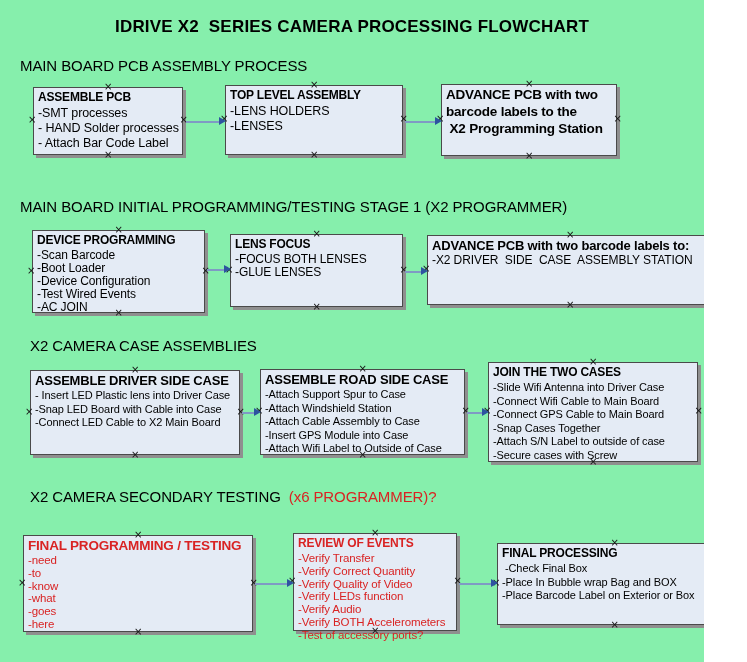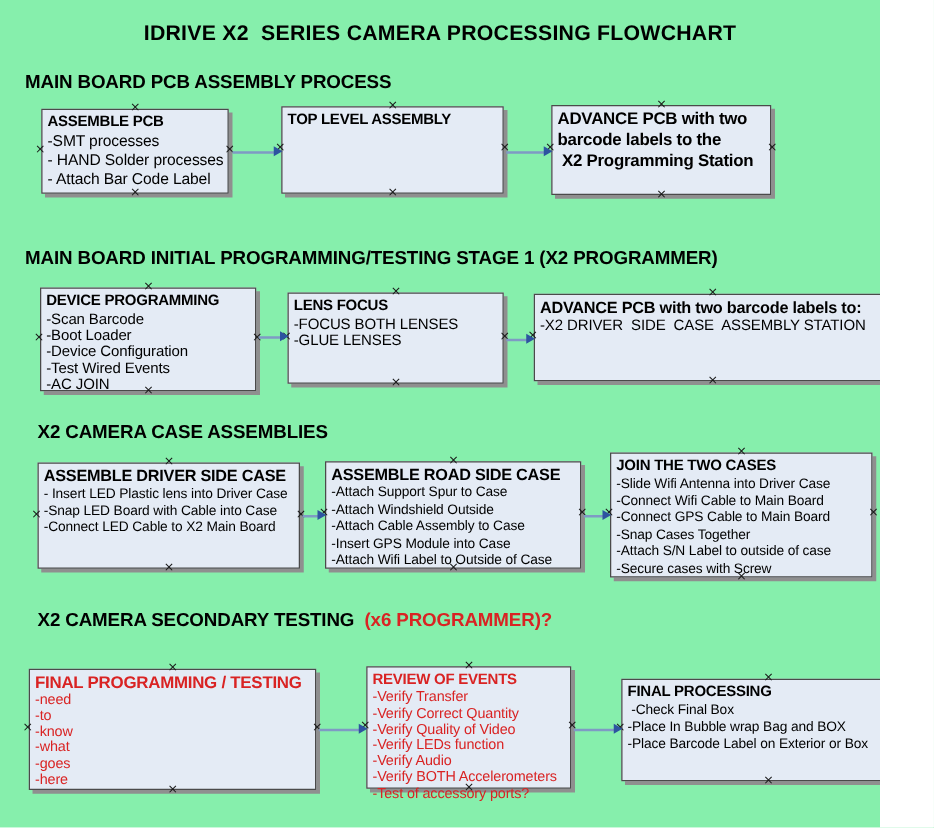--- a/index.html
+++ b/index.html
@@ -5,21 +5,21 @@
   html,body{margin:0;padding:0;background:#fff;}
   .canvas{
     position:relative;width:704px;height:662px;background:#86efac;
     font-family:"Liberation Sans",sans-serif;color:#000;overflow:hidden;
   }
   .page-title{
     position:absolute;top:17px;left:0;width:100%;text-align:center;
     font-size:17px;font-weight:bold;letter-spacing:.2px;white-space:pre-wrap;
   }
   .section-heading{
-    position:absolute;font-size:15px;font-weight:bold;white-space:pre-wrap;letter-spacing:-0.1px;
+    position:absolute;font-size:15px;font-weight:normal;white-space:pre-wrap;letter-spacing:-0.1px;
   }
   .h1{left:20px;top:57px;}
   .h2{left:20px;top:198px;}
   .h3{left:30px;top:337px;}
   .h4{left:30px;top:488px;}
   .red-text{color:#d92323;text-align:right;}
   .node{
     position:absolute;background:#e4ebf5;border:1.5px solid #4a4a4a;
     box-shadow:3px 3px 0 #8f8f8f;box-sizing:border-box;padding:1px 4px;
   }
@@ -67,20 +67,24 @@
         <li class="node-item">- HAND Solder processes</li>
         <li class="node-item">- Attach Bar Code Label</li>
       </ul>
   <span class="xmark xmark-top">×</span>
       <span class="xmark xmark-right">×</span>
       <span class="xmark xmark-bottom">×</span>
       <span class="xmark xmark-left">×</span>
     </div>
   <div class="node it-md" style="left:225px;top:85px;width:178px;height:70px">
     <div class="node-title">TOP LEVEL ASSEMBLY</div>
+    <ul>
+        <li class="node-item">-LENS HOLDERS</li>
+        <li class="node-item">-LENSES</li>
+      </ul>
   <span class="xmark xmark-top">×</span>
       <span class="xmark xmark-right">×</span>
       <span class="xmark xmark-bottom">×</span>
       <span class="xmark xmark-left">×</span>
     </div>
   <div class="node title-sm" style="left:441px;top:84px;width:176px;height:72px">
     <div class="node-title">ADVANCE PCB with two barcode labels to the
  X2 Programming Station</div>
     <ul></ul>
   <span class="xmark xmark-top">×</span>
@@ -134,21 +138,21 @@
       </ul>
   <span class="xmark xmark-top">×</span>
       <span class="xmark xmark-right">×</span>
       <span class="xmark xmark-bottom">×</span>
       <span class="xmark xmark-left">×</span>
     </div>
   <div class="node it-sm title-xs" style="left:260px;top:369px;width:205px;height:86px">
     <div class="node-title">ASSEMBLE ROAD SIDE CASE</div>
     <ul>
         <li class="node-item">-Attach Support Spur to Case</li>
-        <li class="node-item">-Attach Windshield Outside</li>
+        <li class="node-item">-Attach Windshield Station</li>
         <li class="node-item">-Attach Cable Assembly to Case</li>
         <li class="node-item">-Insert GPS Module into Case</li>
         <li class="node-item">-Attach Wifi Label to Outside of Case</li>
       </ul>
   <span class="xmark xmark-top">×</span>
       <span class="xmark xmark-right">×</span>
       <span class="xmark xmark-bottom">×</span>
       <span class="xmark xmark-left">×</span>
     </div>
   <div class="node it-sm" style="left:488px;top:362px;width:210px;height:100px">

